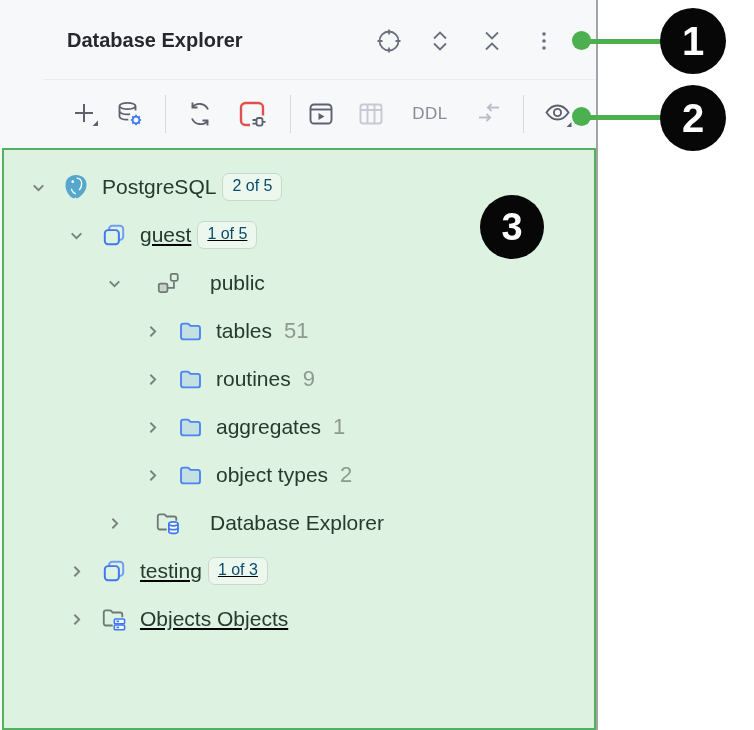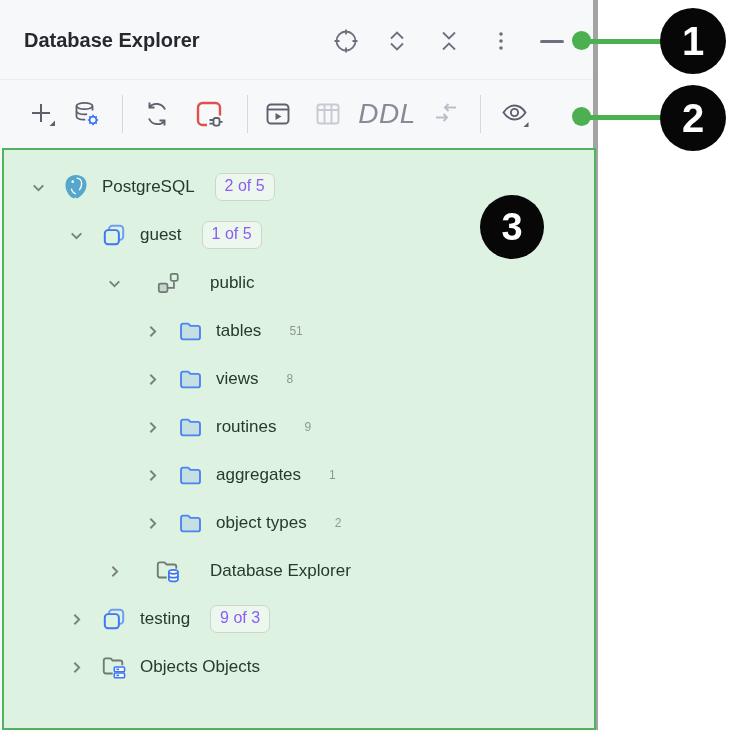--- a/index.html
+++ b/index.html
@@ -2,50 +2,50 @@
 <html><head>
 <meta charset="utf-8">
 <style>
   * { margin:0; padding:0; box-sizing:border-box; }
   html,body { width:754px; height:730px; overflow:hidden; background:#ffffff;
               font-family:"Liberation Sans", sans-serif; }
   .screen { position:relative; width:754px; height:730px; background:#ffffff; }
 
   
   .panel { position:absolute; left:0; top:0; width:598px; height:730px;
-           background:#f7f8fa; border-right:5px solid #a3a3a3; }
+           background:#f7f8fa; border-right:2px solid #a3a3a3;padding-left:43px; }
   .header { position:relative; height:80px; border-bottom:1px solid #ebecf0; }
   .panel-title { position:absolute; left:24px; top:0; height:80px; display:flex;
                  align-items:center; font-size:20px; font-weight:bold; color:#27282e; }
   .hicon { position:absolute; top:23px; width:36px; height:36px; display:flex;
            align-items:center; justify-content:center; border-radius:6px; }
   .hicon svg { display:block; }
   .dash { position:absolute; left:540px; top:40px; width:24px; height:3px;
           background:#6c707e; border-radius:2px; }
 
   .toolbar { position:relative; height:67px; }
   .ticonbtn { position:absolute; top:15px; width:38px; height:38px; display:flex;
               align-items:center; justify-content:center; border-radius:6px; }
   .tsep { position:absolute; top:15px; width:1px; height:38px; background:#d6d8de; }
-  .ddl-text { font-size:28px; color:#878b98; letter-spacing:0.5px;font-style:italic; }
+  .ddl-text { font-size:17px; color:#878b98; letter-spacing:0.5px; }
 
   
   .tree-box { position:absolute; left:2px; top:148px; width:594px; height:582px;
               background:#ddf2e0; border:2px solid #53b05f; overflow:hidden; }
   .tree { padding-top:13px; }
   .row { display:flex; align-items:center; height:48px; }
-  .lvl0 { padding-left:24px; } .lvl1 { padding-left:62px; }
+  .lvl0 { padding-left:24px; } .lvl1 { padding-left:62px;text-decoration:underline; }
   .lvl2 { padding-left:100px;gap:16px; } .lvl3 { padding-left:138px;text-align:center; }
   .chev { width:20px; height:20px; display:flex; align-items:center;
           justify-content:center; flex:none; }
   .ticon { width:28px; height:28px; margin-left:14px; display:flex; align-items:center;
            justify-content:center; flex:none; }
-  .tlabel { margin-left:12px; font-size:17px; color:#263a2d; white-space:nowrap; }
-  .count { margin-left:28px; font-size:12px; color:#8e998f; }
-  .badge { margin-left:20px; font-size:16px; color:#8b5cf6;
+  .tlabel { margin-left:12px; font-size:21px; color:#263a2d; white-space:nowrap; }
+  .count { margin-left:12px; font-size:22px; color:#8e998f; }
+  .badge { margin-left:6px; font-size:16px; color:#0c4a6e;
            border:1.5px solid #cbd7cd; background:rgba(255,255,255,0.45);
            border-radius:7px; padding:2px 9px 3px; line-height:1.3; }
 
   
   .callout { position:absolute; background:#070707; border-radius:50%; color:#ffffff;
              display:flex; align-items:center; justify-content:center;
              font-weight:bold; }
   .c-big { width:66px; height:66px; font-size:40px; }
   .c-mid { width:64px; height:64px; font-size:38px; }
   .cline { position:absolute; height:5px; background:#4caf50; border-radius:3px; }
@@ -225,34 +225,20 @@
           </span>
           <span class="ticon">
             <svg width="25" height="23" viewBox="0 0 24 22">
               <path d="M2.9 5.6c0-1.2 1-2.2 2.2-2.2h4c.6 0 1.1.2 1.5.7l1.3 1.5h7c1.2 0 2.2 1 2.2 2.2v8.6c0 1.2-1 2.2-2.2 2.2H5.1c-1.2 0-2.2-1-2.2-2.2V5.6z" fill="rgba(77,130,242,0.16)" stroke="#4d82f2" stroke-width="1.8"></path>
             </svg>
           </span>
           <span class="tlabel">tables</span>
           <span class="count">51</span>
         </div>
 
-        <div class="row lvl3">
-          <span class="chev">
-            <svg width="17" height="17" viewBox="0 0 16 16" fill="none" stroke="#79827b" stroke-width="1.8">
-                <polyline points="6,3.5 10.5,8 6,12.5"></polyline>
-              </svg>
-          </span>
-          <span class="ticon">
-            <svg width="25" height="23" viewBox="0 0 24 22">
-              <path d="M2.9 5.6c0-1.2 1-2.2 2.2-2.2h4c.6 0 1.1.2 1.5.7l1.3 1.5h7c1.2 0 2.2 1 2.2 2.2v8.6c0 1.2-1 2.2-2.2 2.2H5.1c-1.2 0-2.2-1-2.2-2.2V5.6z" fill="rgba(77,130,242,0.16)" stroke="#4d82f2" stroke-width="1.8"></path>
-            </svg>
-          </span>
-          <span class="tlabel">views</span>
-          <span class="count">8</span>
-        </div>
 
         <div class="row lvl3">
           <span class="chev">
             <svg width="17" height="17" viewBox="0 0 16 16" fill="none" stroke="#79827b" stroke-width="1.8">
                 <polyline points="6,3.5 10.5,8 6,12.5"></polyline>
               </svg>
           </span>
           <span class="ticon">
             <svg width="25" height="23" viewBox="0 0 24 22">
               <path d="M2.9 5.6c0-1.2 1-2.2 2.2-2.2h4c.6 0 1.1.2 1.5.7l1.3 1.5h7c1.2 0 2.2 1 2.2 2.2v8.6c0 1.2-1 2.2-2.2 2.2H5.1c-1.2 0-2.2-1-2.2-2.2V5.6z" fill="rgba(77,130,242,0.16)" stroke="#4d82f2" stroke-width="1.8"></path>
@@ -317,21 +303,21 @@
                 <polyline points="6,3.5 10.5,8 6,12.5"></polyline>
               </svg>
           </span>
           <span class="ticon">
             <svg width="26" height="26" viewBox="0 0 24 24">
               <rect x="7.5" y="3.5" width="13" height="13" rx="3" fill="none" stroke="#6f9df5" stroke-width="1.8"></rect>
               <rect x="3.5" y="7.5" width="13" height="13" rx="3" fill="#ddf2e0" stroke="#3d77f2" stroke-width="1.8"></rect>
             </svg>
           </span>
           <span class="tlabel">testing</span>
-          <span class="badge">9 of 3</span>
+          <span class="badge">1 of 3</span>
         </div>
 
         <div class="row lvl1">
           <span class="chev">
             <svg width="17" height="17" viewBox="0 0 16 16" fill="none" stroke="#79827b" stroke-width="1.8">
                 <polyline points="6,3.5 10.5,8 6,12.5"></polyline>
               </svg>
           </span>
           <span class="ticon">
             <svg width="28" height="28" viewBox="0 0 26 26">

